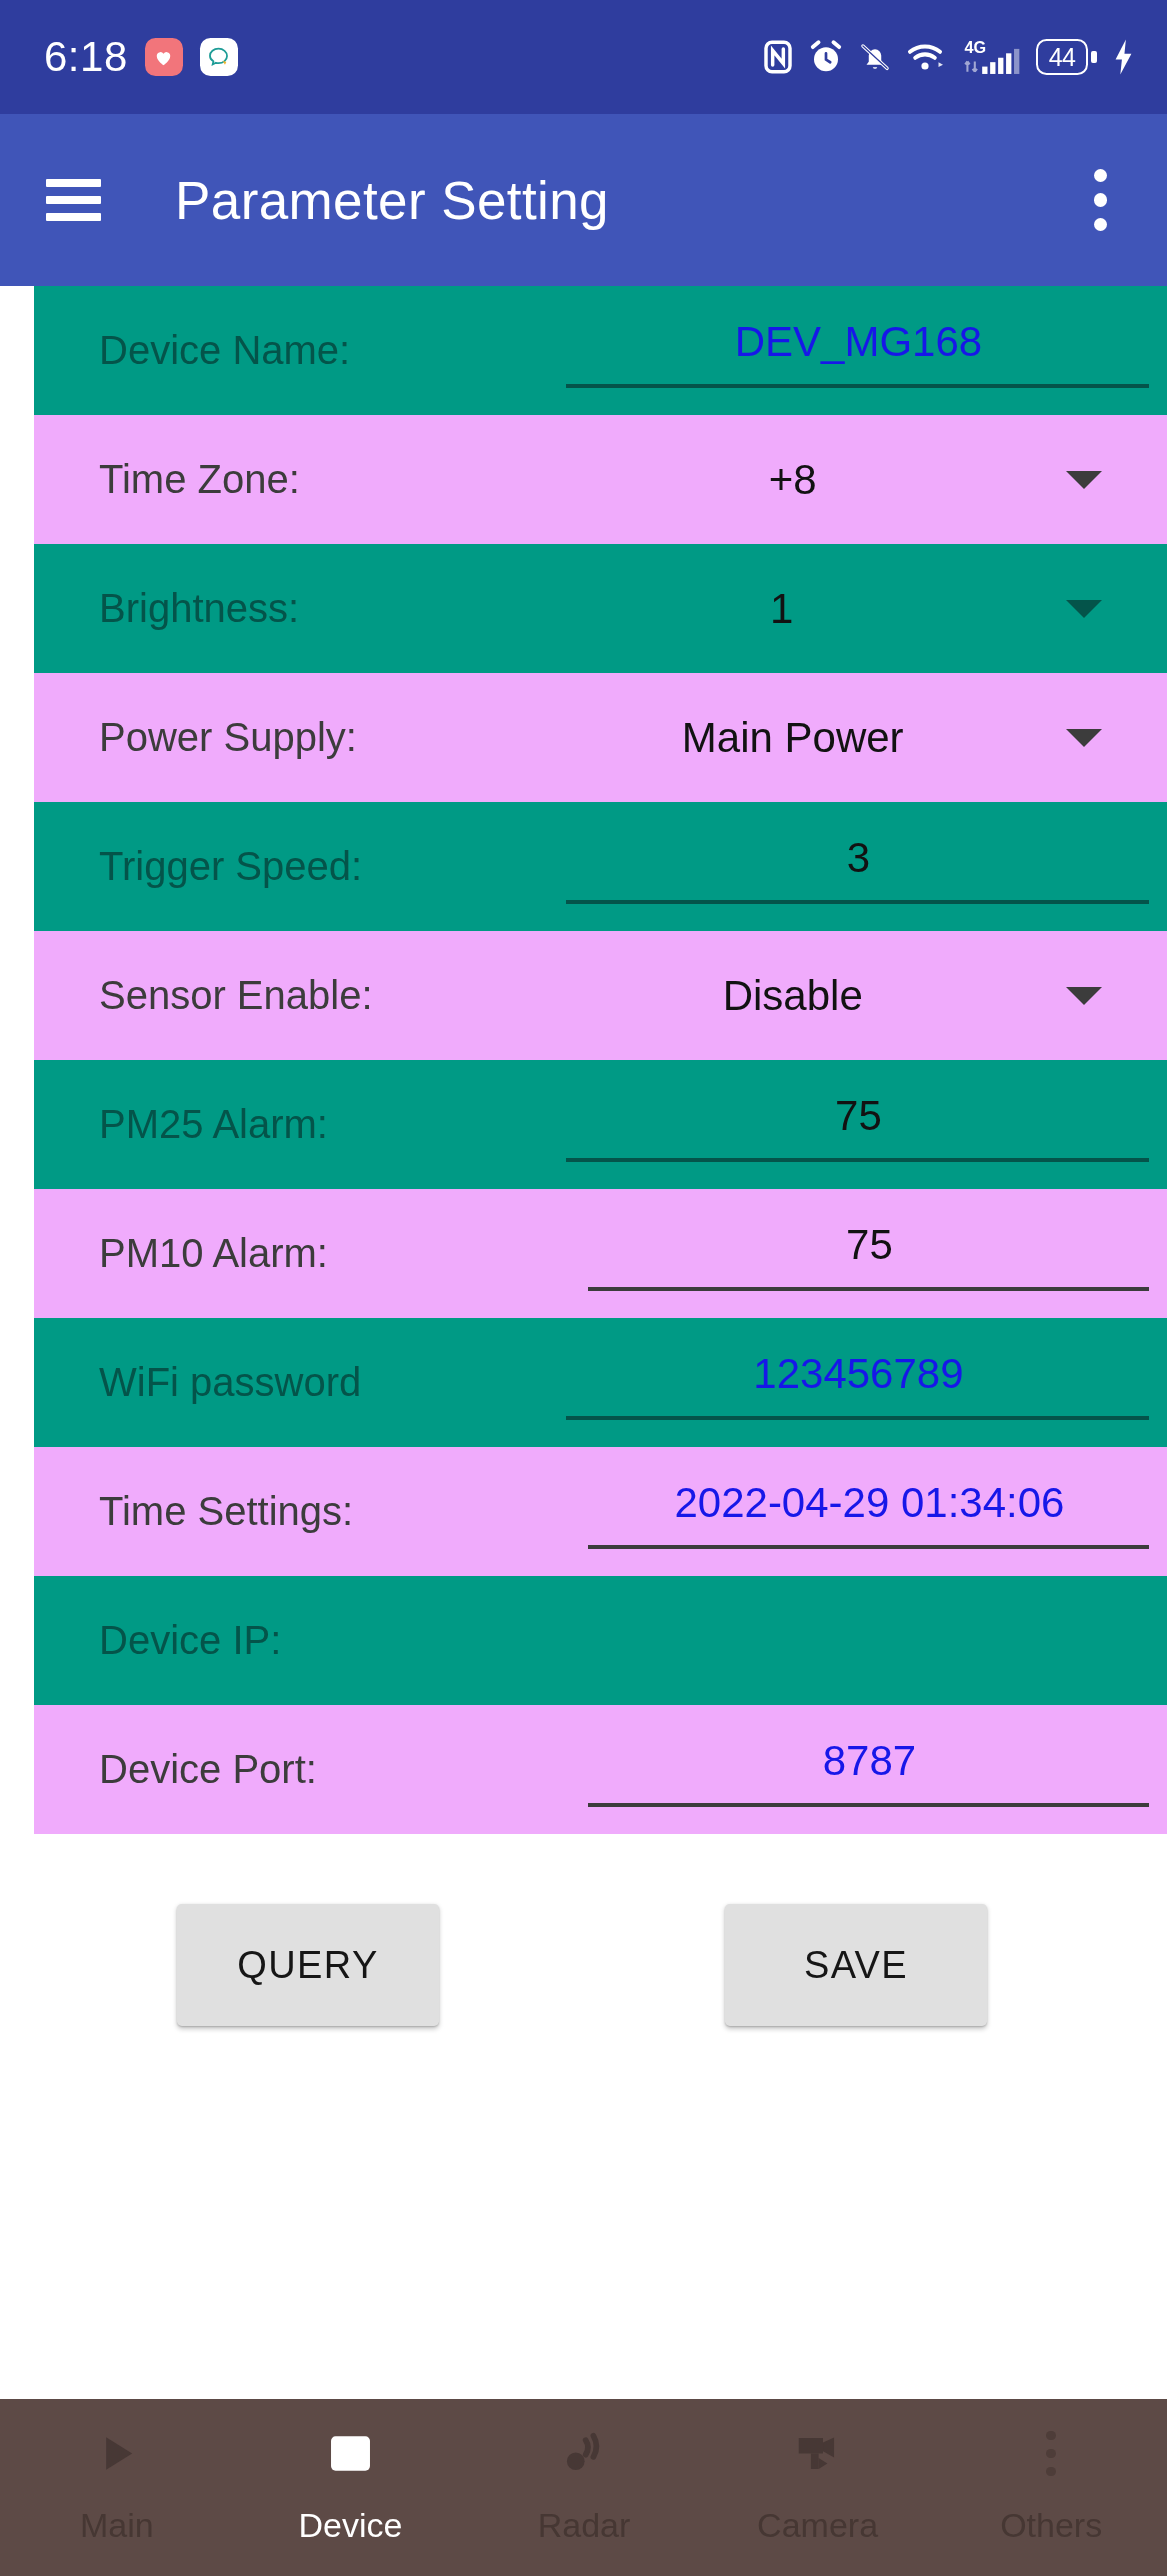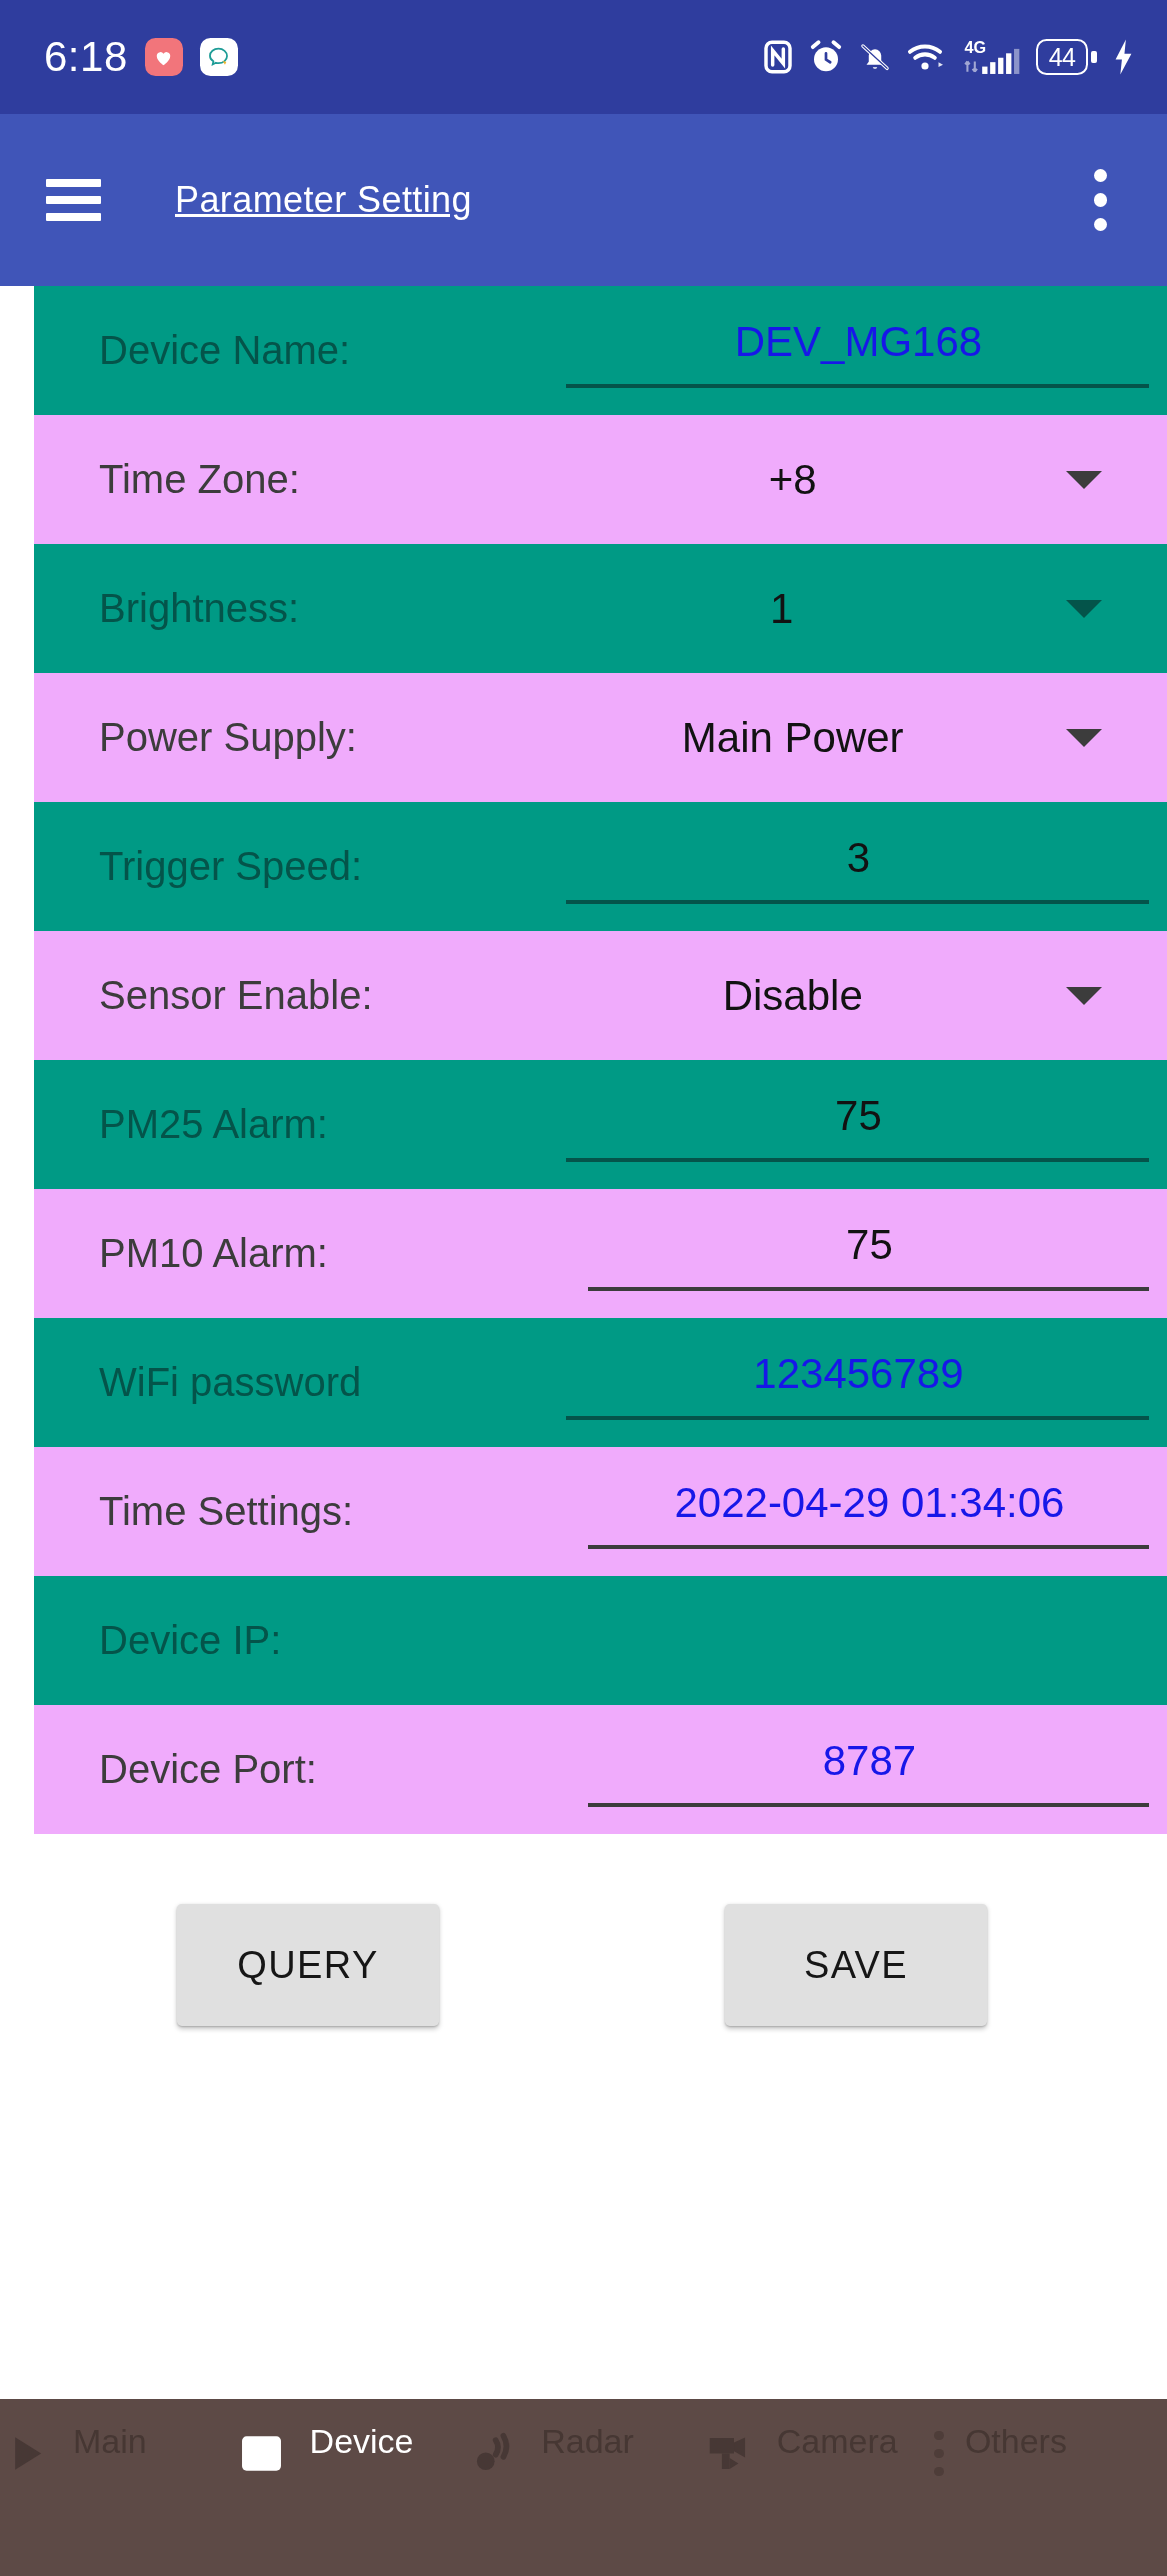--- a/index.html
+++ b/index.html
@@ -79,26 +79,25 @@
     display: flex; flex-direction: column; justify-content: space-between;
     flex: 0 0 auto;
     cursor: pointer;
   }
   .hamburger span {
     display: block; height: 7.6px; width: 100%;
     background: #ffffff; border-radius: 1px;
   }
   .app-title {
     color: #ffffff;
-    font-size: 36px;
+    font-size: 53px;
     font-weight: 400;
     margin-left: 74px;
     flex: 1 1 auto;
     letter-spacing: 0.4px;
-    text-decoration: underline;
   }
   .overflow {
     width: 17px;
     display: flex; flex-direction: column; align-items: center; gap: 11.4px;
     flex: 0 0 auto;
     margin-right: 21px;
     cursor: pointer;
   }
   .overflow i {
     display: block; width: 13.4px; height: 13.4px;
@@ -209,22 +208,22 @@
     height: 177px;
     background: #5d4a46;
     display: flex;
     align-items: flex-start;
     padding-top: 23px;
     flex: 0 0 177px;
   }
   .nav-item {
     flex: 1 1 0;
     display: flex;
-    flex-direction: row;
-    align-items: flex-start;
+    flex-direction: column;
+    align-items: center;
     gap: 21px;
     cursor: pointer;
   }
   .nav-icon {
     height: 63px;
     display: flex;
     align-items: center;
     justify-content: center;
   }
   .nav-label {

